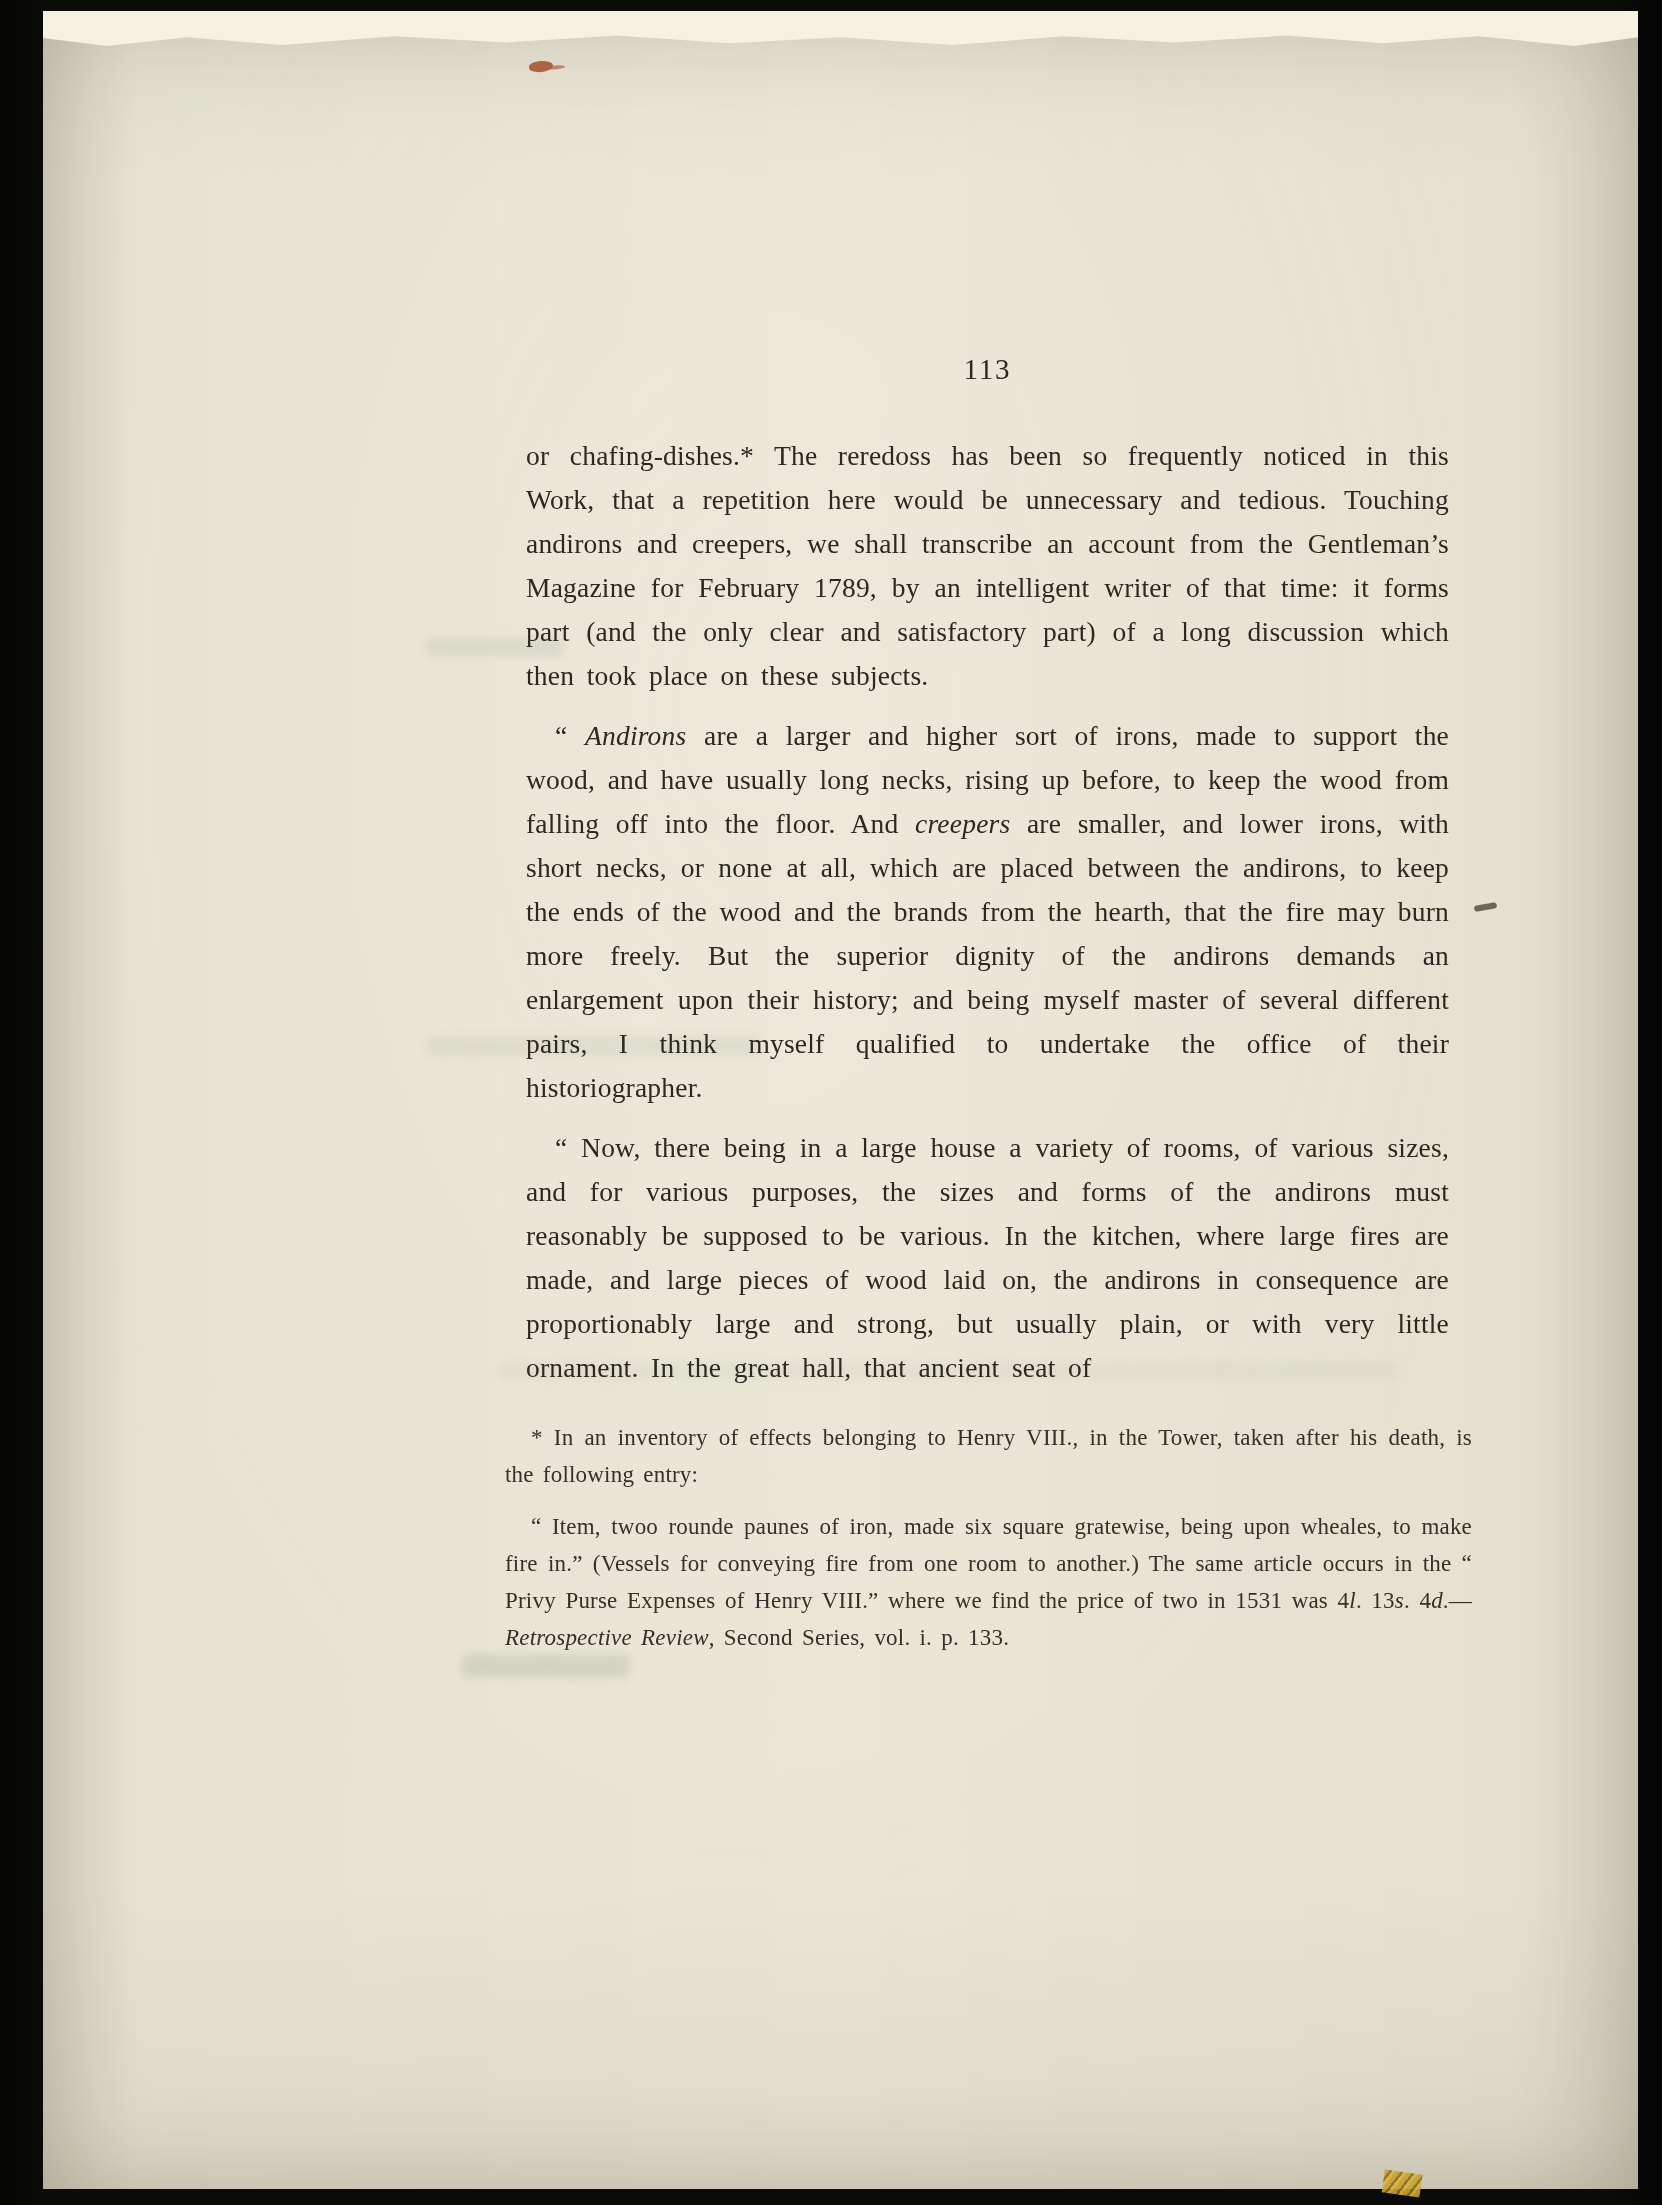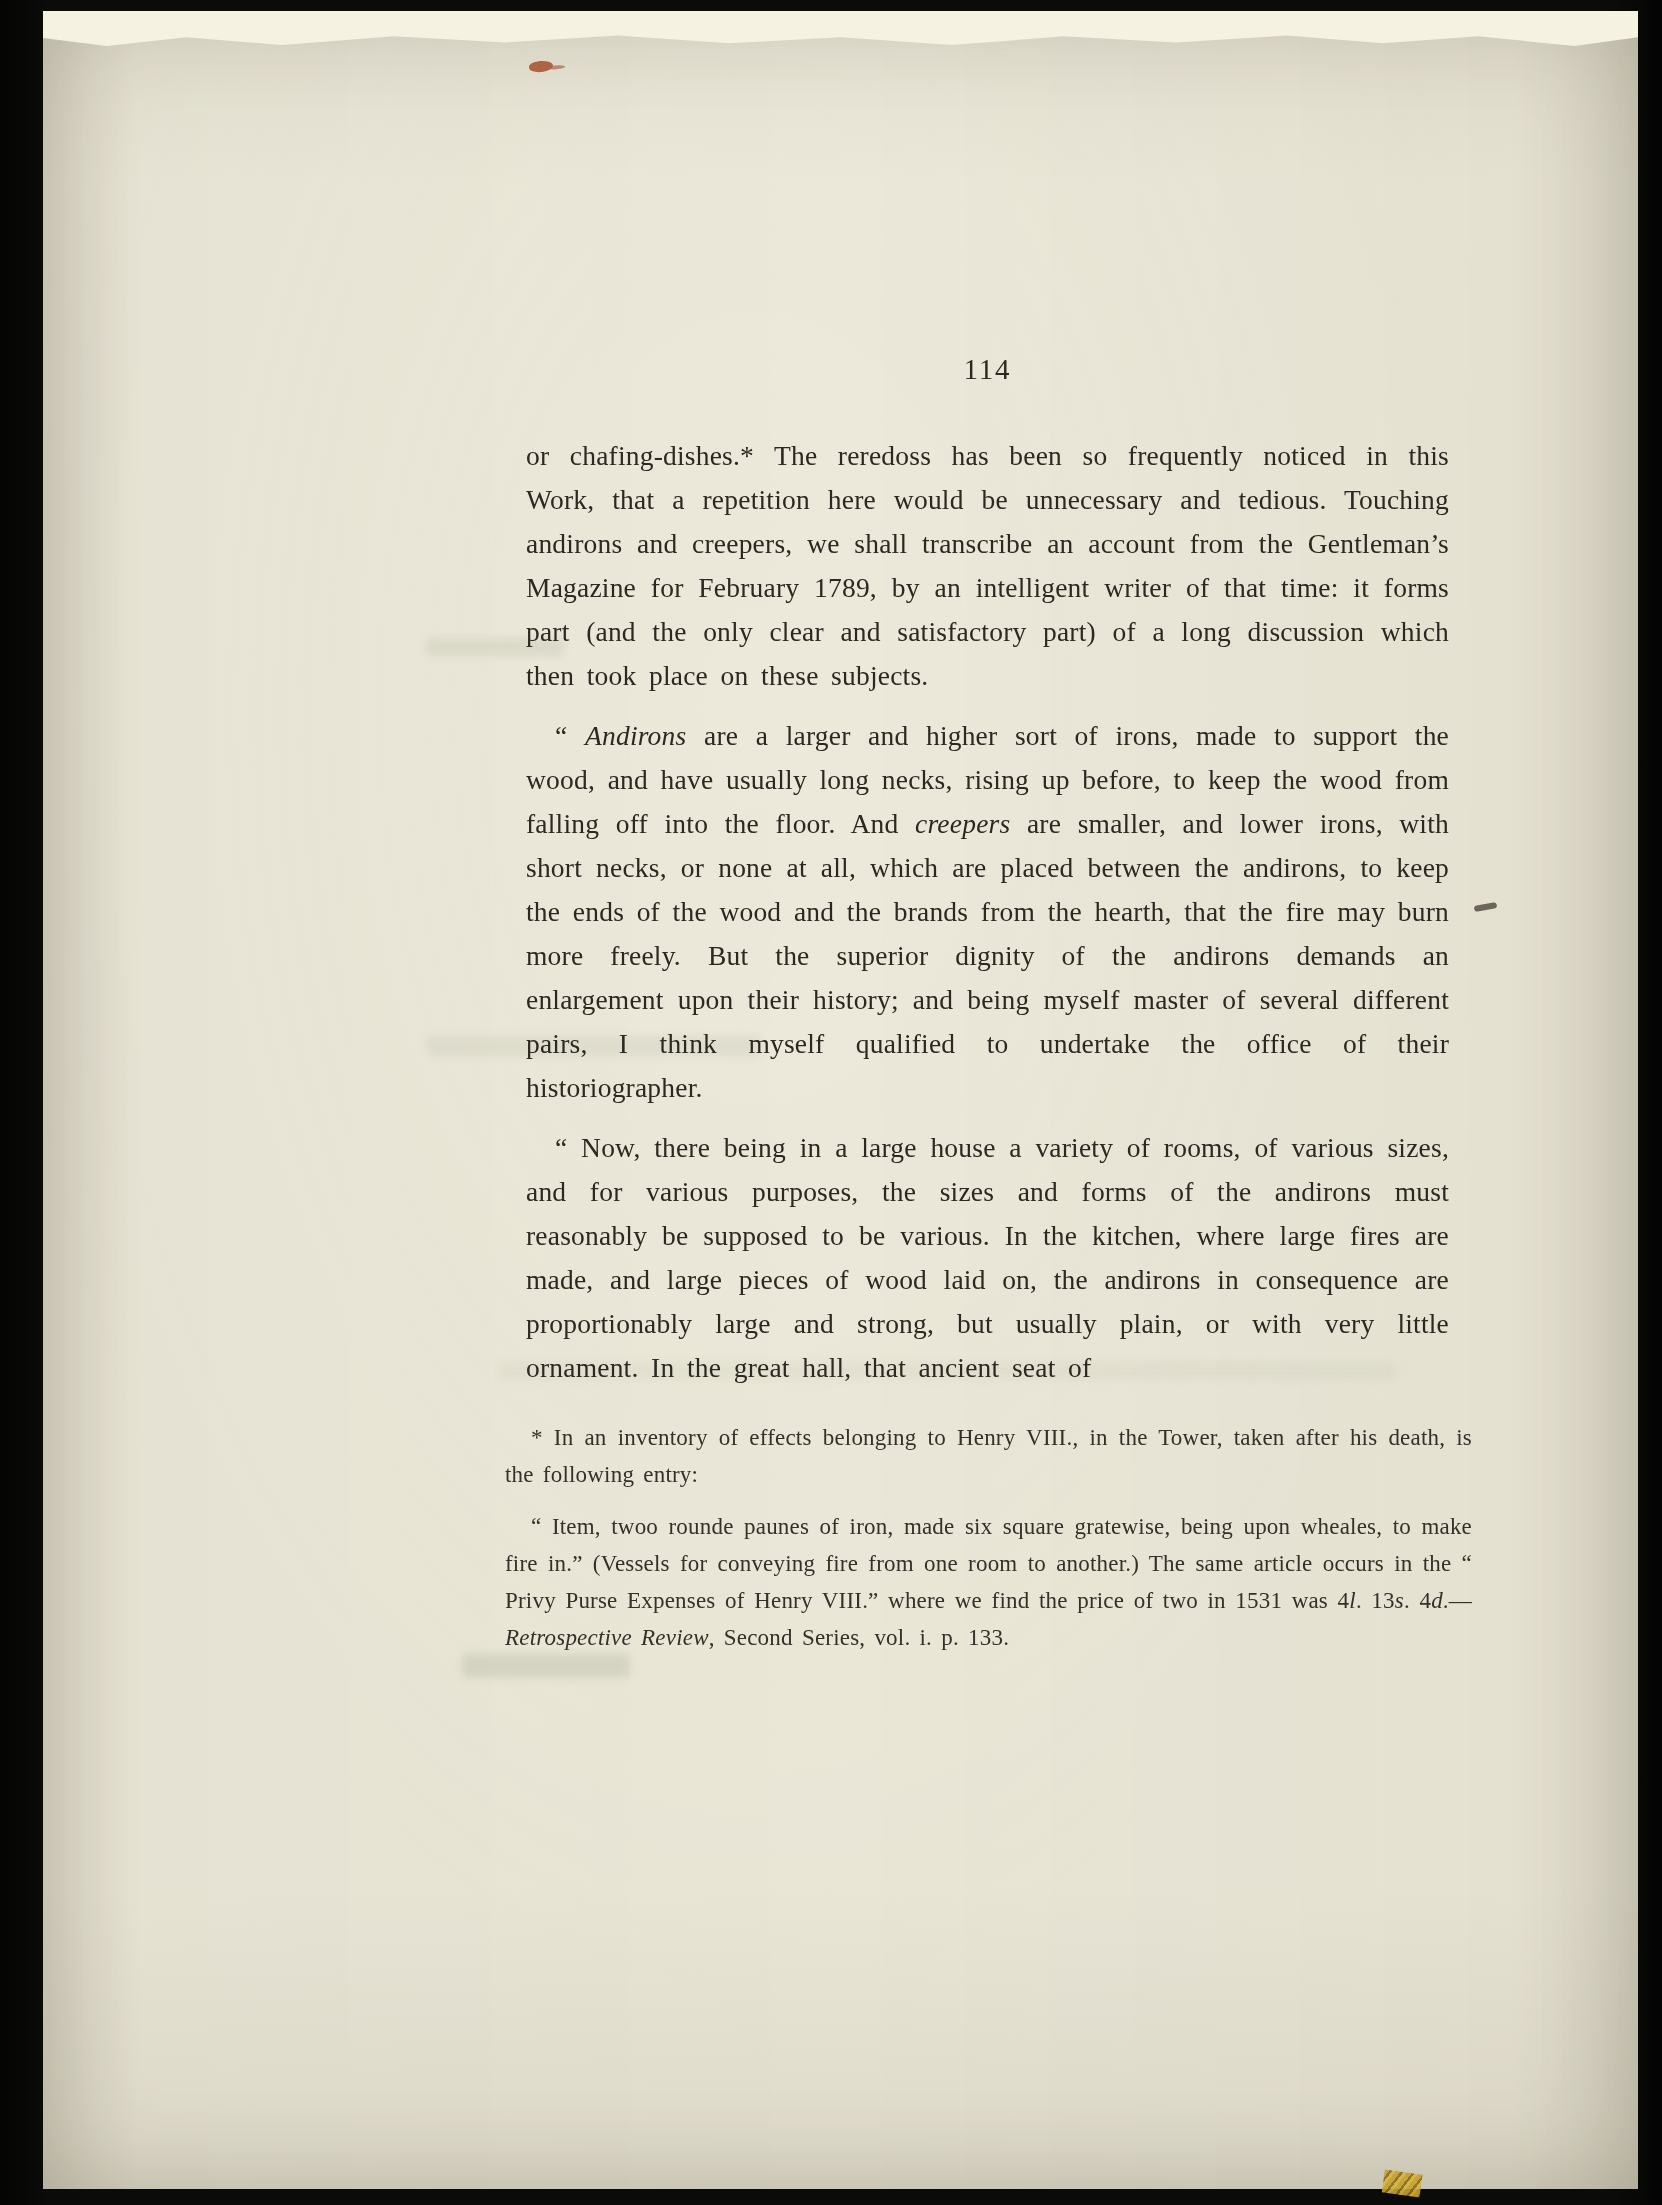--- a/index.html
+++ b/index.html
@@ -124,21 +124,21 @@
   <div class="paper">
     <div class="deckle-top"></div>
     <div class="stain-red"></div>
     <div class="smudge-right"></div>
     <div class="ghost ghost-1"></div>
     <div class="ghost ghost-2"></div>
     <div class="ghost ghost-3"></div>
     <div class="ghost ghost-4"></div>
     <div class="corner-mark"></div>
 
-    <div class="page-number ink">114</div>
+    <div class="page-number ink">113</div>
 
     <div class="body-text ink" id="body-paragraphs">
         <p><span>or chafing-dishes.*  The reredoss has been so frequently noticed in this Work, that a repetition here would be unnecessary and tedious.  Touching andirons and creepers, we shall transcribe an account from the Gentleman’s Magazine for February 1789, by an intelligent writer of that time: it forms part (and the only clear and satisfactory part) of a long discussion which then took place on these subjects.</span></p>
         <p class="indent"><span>“ </span><em>Andirons</em><span> are a larger and higher sort of irons, made to support the wood, and have usually long necks, rising up before, to keep the wood from falling off into the floor.  And </span><em>creepers</em><span> are smaller, and lower irons, with short necks, or none at all, which are placed between the andirons, to keep the ends of the wood and the brands from the hearth, that the fire may burn more freely.  But the superior dignity of the andirons demands an enlargement upon their history; and being myself master of several different pairs, I think myself qualified to undertake the office of their historiographer.</span></p>
         <p class="indent"><span>“ Now, there being in a large house a variety of rooms, of various sizes, and for various purposes, the sizes and forms of the andirons must reasonably be supposed to be various.  In the kitchen, where large fires are made, and large pieces of wood laid on, the andirons in consequence are proportionably large and strong, but usually plain, or with very little ornament.  In the great hall, that ancient seat of</span></p>
       </div>
 
     <div class="footnotes" id="footnote-paragraphs">
         <p class="indent"><span>* In an inventory of effects belonging to Henry VIII., in the Tower, taken after his death, is the following entry:</span></p>
         <p class="indent"><span>“ Item, twoo rounde paunes of iron, made six square gratewise, being upon wheales, to make fire in.”  (Vessels for conveying fire from one room to another.)  The same article occurs in the “ Privy Purse Expenses of Henry VIII.” where we find the price of two in 1531 was 4</span><em>l</em><span>. 13</span><em>s</em><span>. 4</span><em>d</em><span>.—</span><em>Retrospective Review</em><span>, Second Series, vol. i. p. 133.</span></p>

